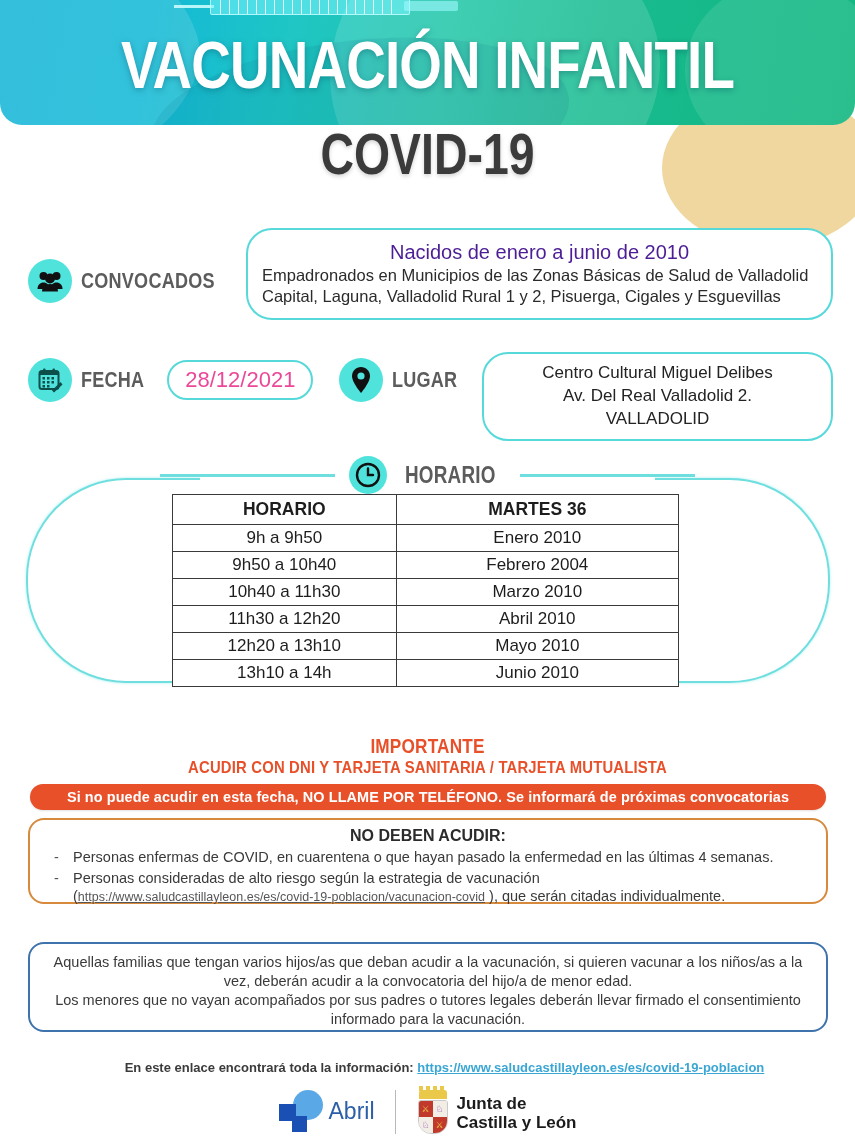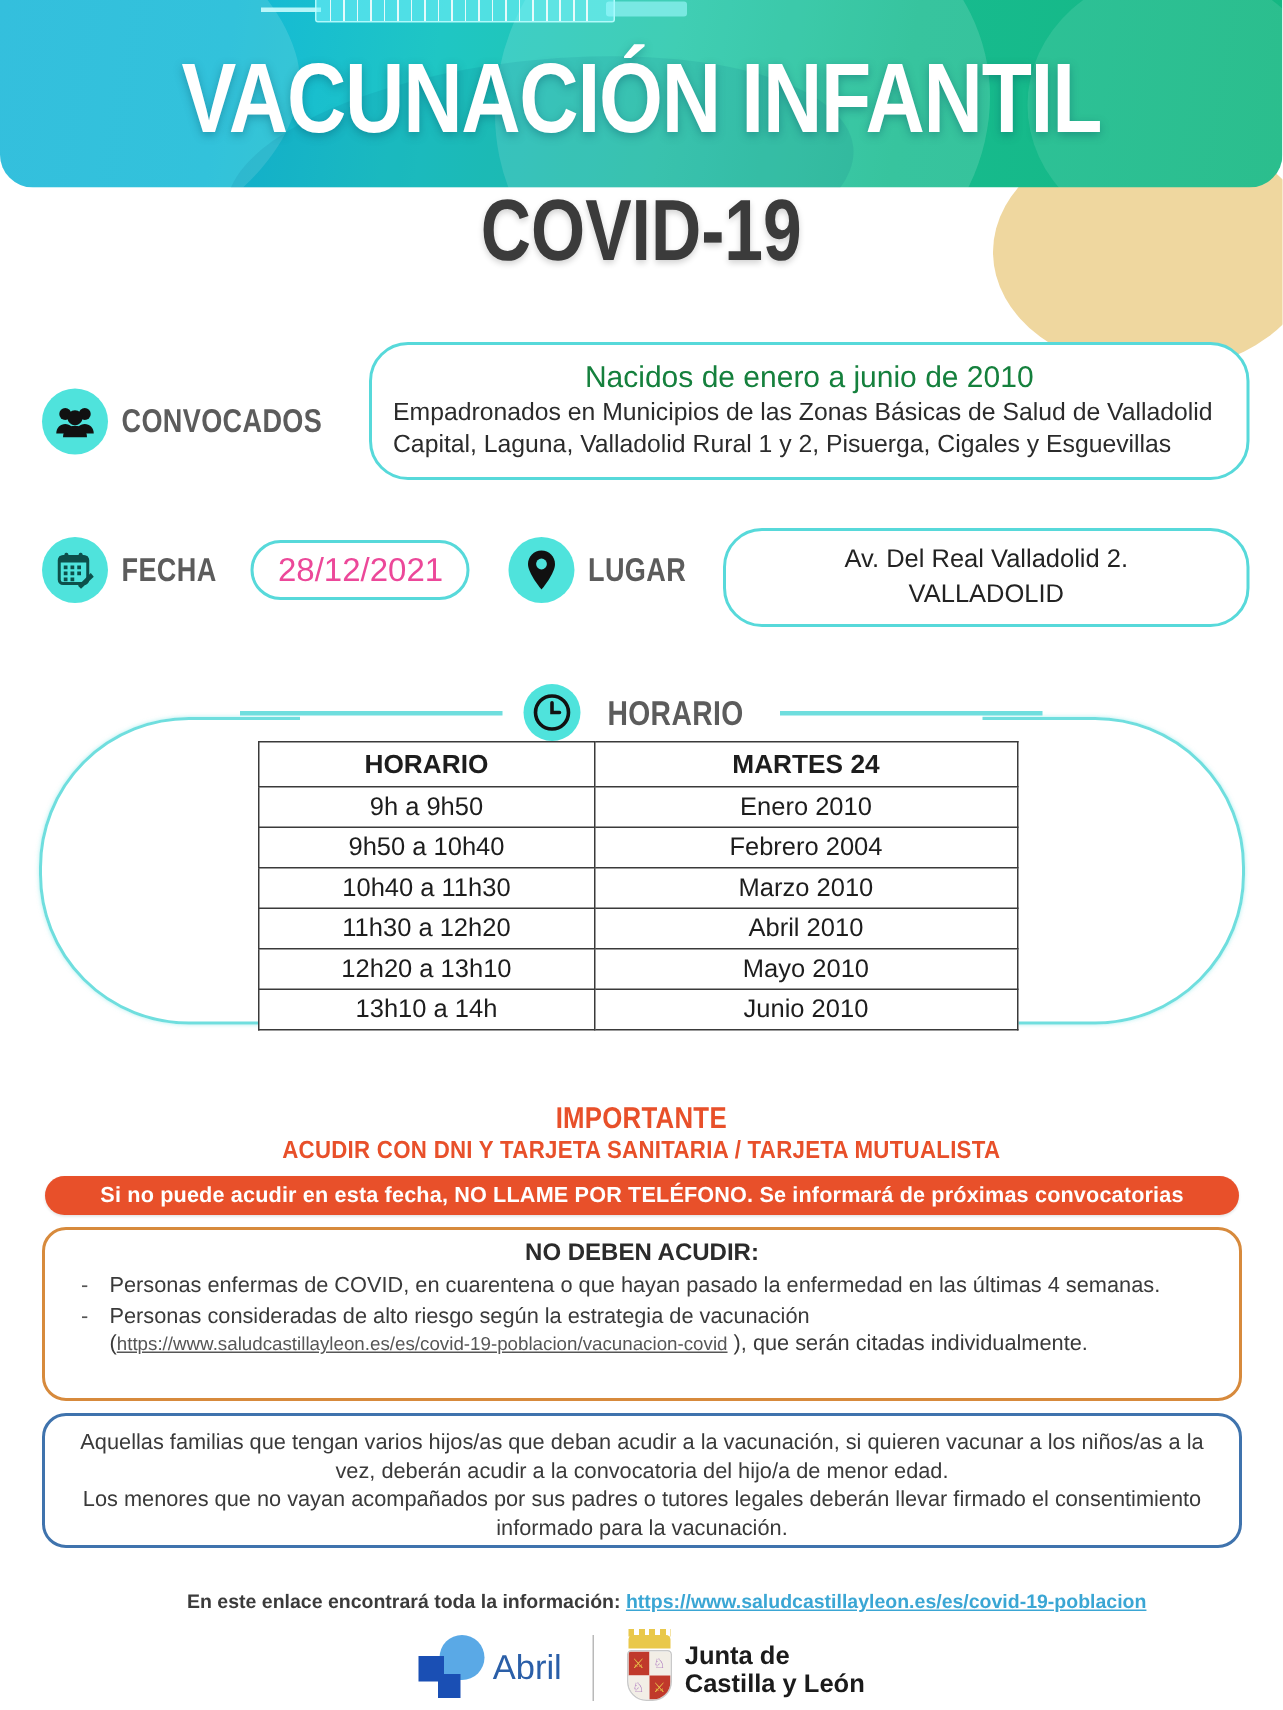--- a/index.html
+++ b/index.html
@@ -112,21 +112,21 @@
   
   .row-convocados {
     position: absolute; left: 28px; top: 228px; width: 805px;
     display: flex; align-items: center;
   }
   .conv-left { display: flex; align-items: center; gap: 9px; padding-top: 14px; width: 218px; }
   .conv-box {
     flex: 1; padding: 9px 14px 11px 14px; min-height: 86px;
     color: #2e2e2e;
   }
-  .conv-line1 { text-align: center; font-size: 20px; line-height: 26px; color: #15803d; }
+  .conv-line1 { text-align: center; font-size: 20px; line-height: 26px; color: #4c1d95; }
   .conv-line2 { text-align: left; font-size: 16.5px; line-height: 21px; color: #2b2b2b; }
 
   
   .row-fecha {
     position: absolute; left: 28px; top: 352px; width: 805px;
     display: flex; align-items: flex-start;
   }
   .fecha-group { display: flex; align-items: center; gap: 9px; padding-top: 6px; }
   .fecha-value {
     padding: 5px 16px; font-size: 22px; color: #ec4899; white-space: nowrap;
@@ -188,21 +188,21 @@
     position: absolute; left: 28px; top: 784px; width: 800px; height: 26px;
     background: #e8502a; border-radius: 14px;
     color: #ffffff; font-size: 14.5px; font-weight: 600;
     display: flex; align-items: center; justify-content: center;
     letter-spacing: 0.1px; transform: scaleX(0.995);
     box-shadow: 0 1px 2px rgba(0,0,0,0.12);
   }
 
   
   .orange-box {
-    position: absolute; left: 28px; top: 818px; width: 800px; height: 116px;
+    position: absolute; left: 28px; top: 818px; width: 800px; height: 86px;
     border: 2px solid #d78a3c; border-radius: 16px; background: #fff;
     padding: 7px 16px 6px 16px;
   }
   .orange-title {
     text-align: center; font-weight: 700; font-size: 16px; color: #2b2b2b;
     margin-bottom: 3px;
   }
   .orange-list { list-style: none; }
   .orange-list li {
     position: relative; padding-left: 27px; margin-bottom: 3px;
@@ -346,20 +346,21 @@
       <div class="icon-circle">
         <svg width="22" height="28" viewBox="0 0 22 28" aria-hidden="true">
           <path d="M11 1C6 1 2 5 2 10c0 6.5 9 17 9 17s9-10.5 9-17c0-5-4-9-9-9z" fill="#111"></path>
           <circle cx="11" cy="10" r="3.6" fill="#4fe3dc"></circle>
         </svg>
       </div>
       <div class="section-label">LUGAR</div>
     </div>
 
     <div class="lugar-box cyan-pill">
+      <div>Centro Cultural Miguel Delibes</div>
       <div>Av. Del Real Valladolid 2.</div>
       <div>VALLADOLID</div>
     </div>
   </div>
 
   <div class="horario-wrap">
     <div class="horario-outline"></div>
     <div class="horario-cover"></div>
     <div class="horario-header">
       <div class="horario-rule left"></div>
@@ -374,21 +375,21 @@
     </div>
 
     <table class="schedule">
       <colgroup>
           <col class="c1">
           <col class="c2">
         </colgroup>
       <thead>
         <tr>
           <th>HORARIO</th>
-          <th>MARTES 24</th>
+          <th>MARTES 36</th>
         </tr>
       </thead>
       <tbody>
         <tr>
           <td>9h a 9h50</td>
           <td>Enero 2010</td>
         </tr>
         <tr>
           <td>9h50 a 10h40</td>
           <td>Febrero 2004</td>

